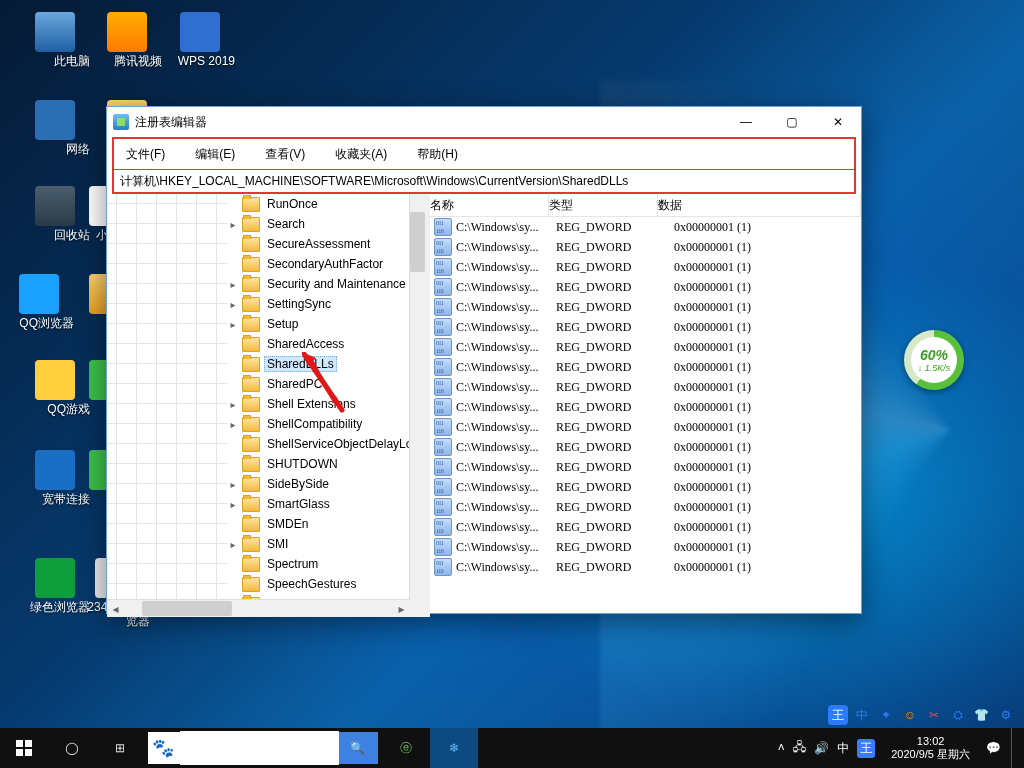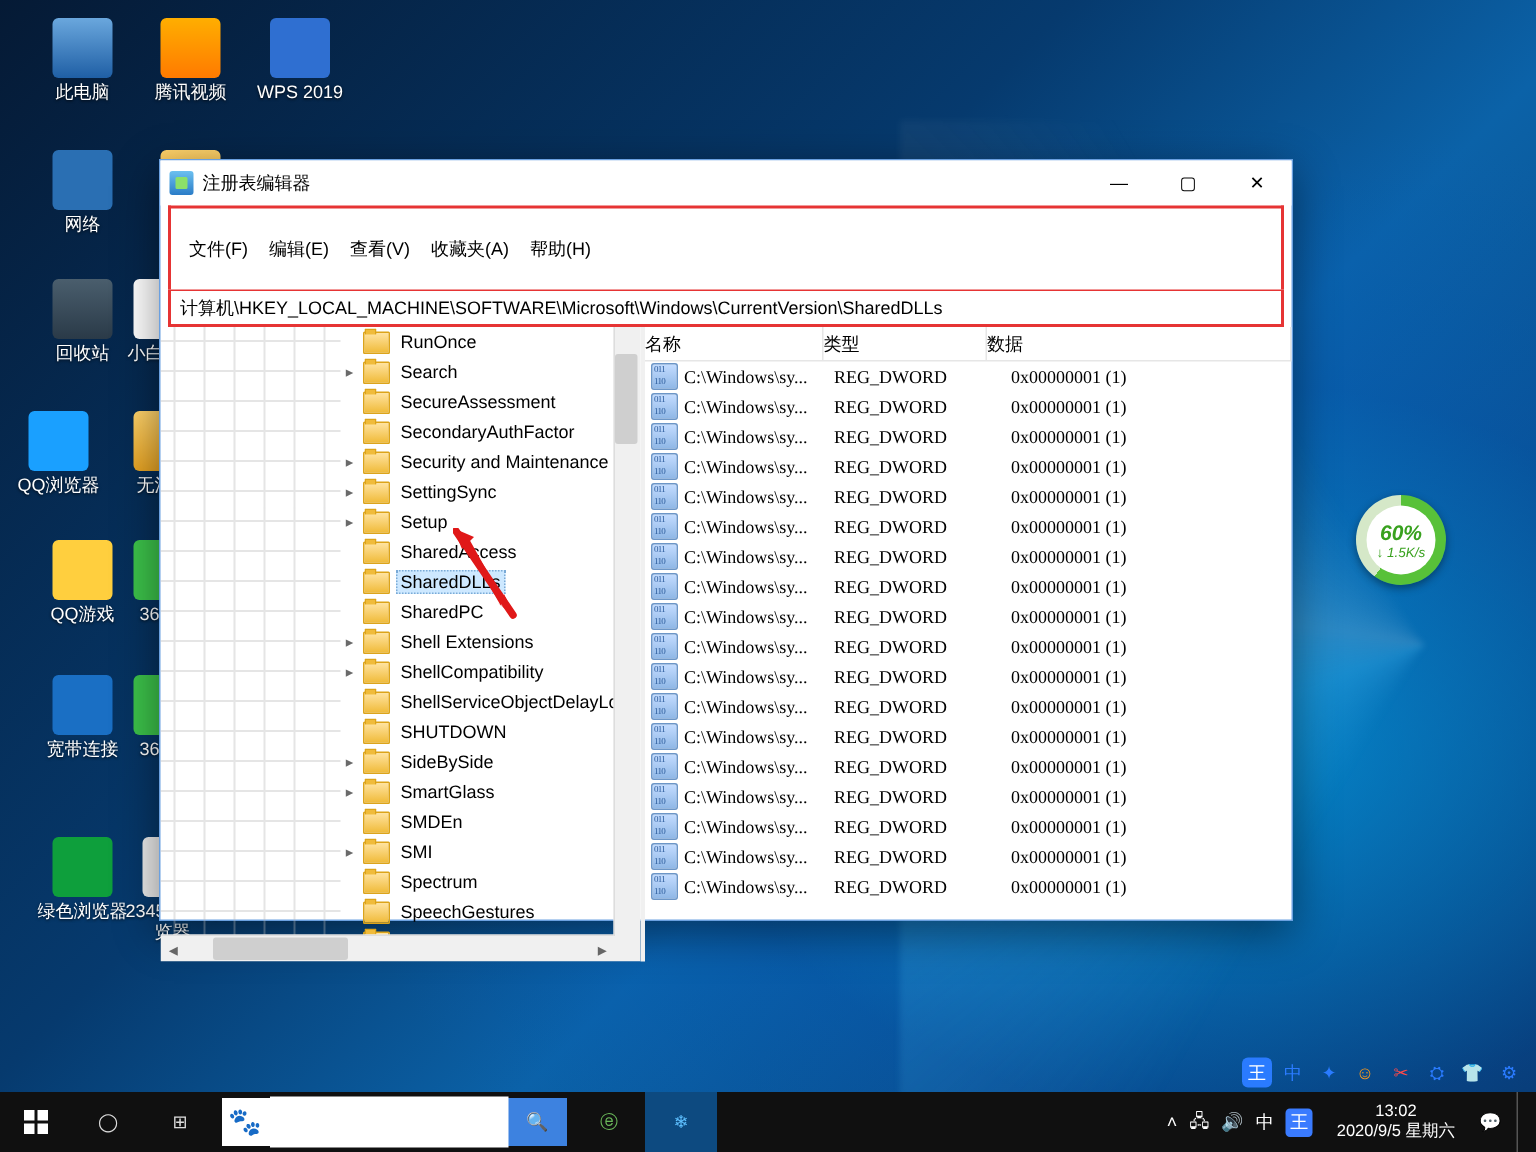--- a/index.html
+++ b/index.html
@@ -5,21 +5,21 @@
 html,body{margin:0;padding:0;width:1024px;height:768px;overflow:hidden;font-family:"Microsoft YaHei","Segoe UI",Tahoma,sans-serif;font-size:12px;background:#0a3d6b;}
 
 .desktop{position:absolute;inset:0;background:
   radial-gradient(1000px 700px at 820px 500px, rgba(0,180,255,0.55) 0%, rgba(0,90,200,0.25) 35%, transparent 60%),
   linear-gradient(135deg,#051a35 0%, #063a6e 40%, #0b62a8 60%, #0a3360 100%);
 }
 .lightbeam{position:absolute;left:600px;top:80px;width:700px;height:700px;
   background:conic-gradient(from 210deg at 50% 50%, transparent 0deg, rgba(80,200,255,.25) 40deg, rgba(255,255,255,.15) 70deg, transparent 120deg);
   filter:blur(2px);}
 
-.dicon{position:absolute;width:70px;text-align:center;color:#fff;text-shadow:0 1px 2px rgba(0,0,0,.8);}
+.dicon{position:absolute;width:70px;text-align:right;color:#fff;text-shadow:0 1px 2px rgba(0,0,0,.8);}
 .dicon .ic{width:40px;height:40px;margin:0 auto 2px;border-radius:4px;display:flex;align-items:center;justify-content:center;font-size:22px;color:#fff;}
 .dicon .lbl{font-size:12px;line-height:14px;}
 
 .ic-pc{background:linear-gradient(#6aa7dd,#1f5fa5);}
 .ic-tencent{background:linear-gradient(#ffae00,#ff7a00);}
 .ic-wps{background:#2f6fd1;}
 .ic-net{background:#2a6fb3;}
 .ic-folder{background:linear-gradient(#ffd36b,#e6a323);}
 .ic-recycle{background:linear-gradient(#4a5e6d,#2a3a48);}
 .ic-star{background:#fff;color:#3aa3e6;}
@@ -60,21 +60,21 @@
 .window{position:absolute;left:106px;top:106px;width:754px;height:506px;background:#fff;
   box-shadow:0 8px 28px rgba(0,0,0,.45);border:1px solid #6aa0e0;}
 .titlebar{height:30px;background:#fff;color:#000;display:flex;align-items:center;padding-left:6px;}
 .titlebar .regicon{width:16px;height:16px;margin-right:6px;background:
   linear-gradient(#6cc0f0,#2a7cc7);border-radius:2px;display:flex;align-items:center;justify-content:center;}
 .titlebar .regicon:before{content:"";display:block;width:8px;height:8px;background:#8ce06a;border-radius:1px;}
 .titlebar .title{flex:1;font-size:12px;}
 .winbtns{display:flex;}
 .winbtns div{width:46px;height:30px;display:flex;align-items:center;justify-content:center;font-family:Segoe UI Symbol,sans-serif;}
 
-.menubar{height:22px;display:flex;align-items:center;gap:2px;padding:16px 6px;border:2px solid #e63434;border-bottom:0;margin:0 5px;}
+.menubar{height:22px;display:flex;align-items:center;gap:18px;padding:4px 6px;border:2px solid #e63434;border-bottom:0;margin:0 5px;}
 .menubar span{padding:2px 6px;}
 .addrbar{margin:0 5px;border:2px solid #e63434;border-top:1px solid #e63434;height:22px;}
 .addrbar input{width:100%;height:100%;box-sizing:border-box;border:0;outline:0;font-size:12px;padding:0 6px;font-family:Tahoma,sans-serif;}
 
 .workarea{display:flex;height:423px;}
 .treepane{width:320px;height:100%;overflow:hidden;position:relative;}
 .treepane .scroll{position:absolute;left:0;right:17px;top:0;bottom:17px;overflow:hidden;}
 .splitter{width:3px;background:#f0f0f0;cursor:ew-resize;}
 .listpane{flex:1;height:100%;overflow:hidden;display:flex;flex-direction:column;}
 

